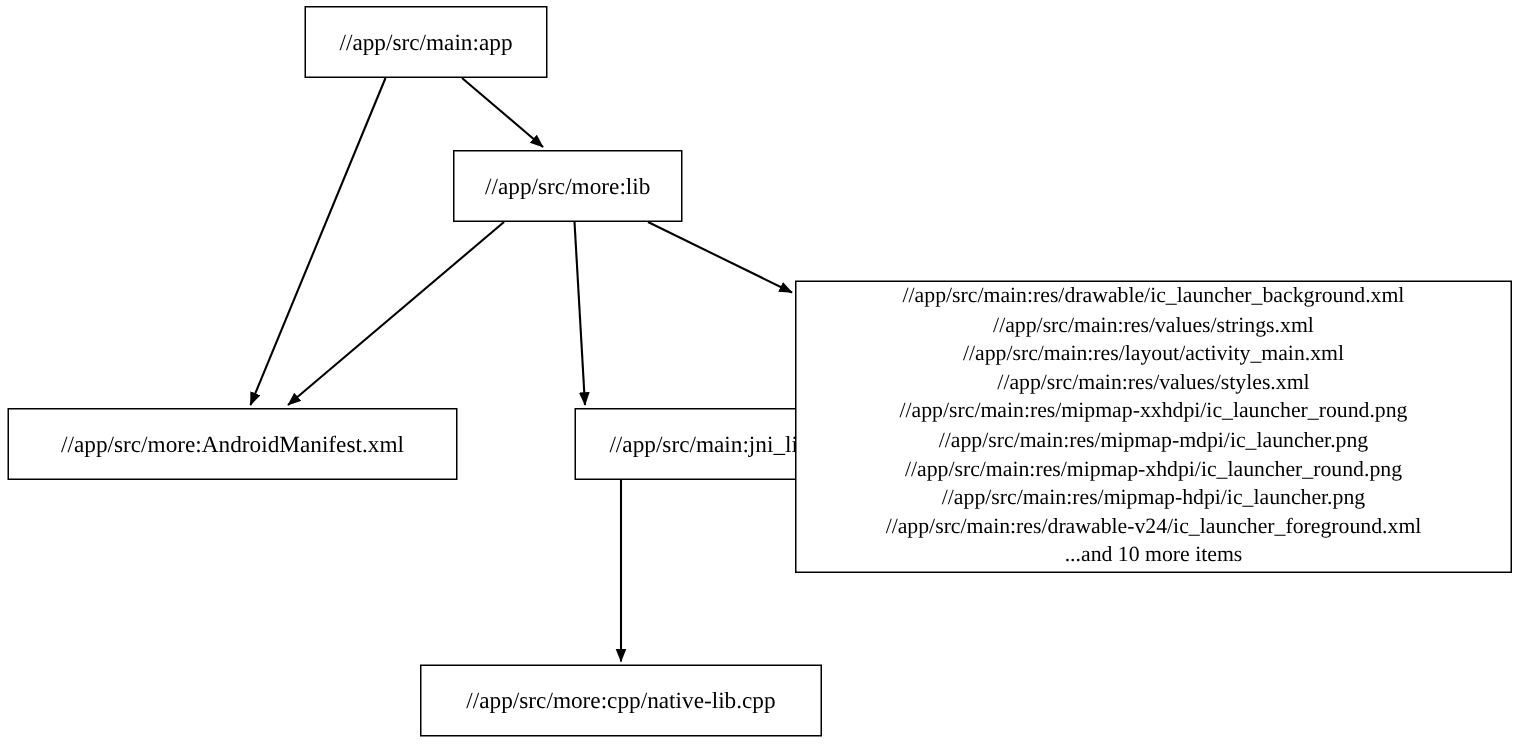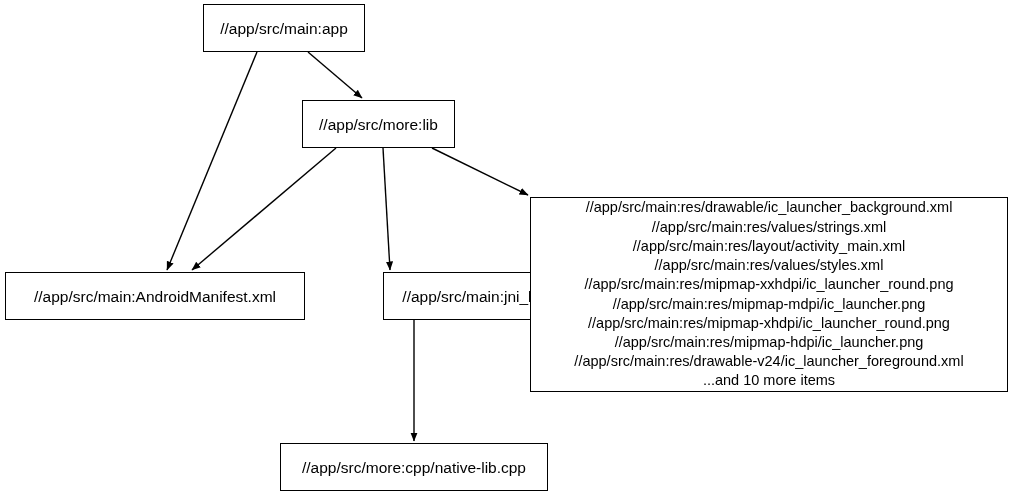--- a/index.html
+++ b/index.html
@@ -27,31 +27,31 @@
   .node {
     position: absolute;
     box-sizing: border-box;
     border: 1px solid #000000;
     background: #ffffff;
     color: #000000;
     display: flex;
     align-items: center;
     justify-content: center;
     text-align: center;
-    font-family: Liberation Sans, sans-serif;
+    font-family: Liberation Serif, serif;
     font-size: 15.5px;
     line-height: 19px;
     white-space: pre;
     z-index: 2;
   }
   .node-app      { left: 203px; top: 4px;   width: 162px; height: 48px; }
   .node-lib      { left: 302px; top: 100px; width: 153px; height: 48px; }
   .node-manifest { left: 5px;   top: 272px; width: 300px; height: 48px; }
   .node-jnilib   { left: 337px; top: 272px; width: 180px; height: 48px; margin-left: 46px; }
-  .node-res      { left: 530px; top: 197px; width: 478px; height: 195px;
+  .node-res      { left: 530px; top: 187px; width: 478px; height: 195px;
                    font-size: 14.5px; line-height: 19.2px; }
   .node-cpp      { left: 280px; top: 443px; width: 268px; height: 48px; }
   .node-label { display: block; }
 </style>
 </head>
 <body>
 
 <div id="graph-canvas">
 
   <svg id="edge-layer" width="1018" height="496" viewBox="0 0 1018 496" xmlns="http://www.w3.org/2000/svg">
@@ -72,21 +72,21 @@
 
   <div class="node node-app">
     <span class="node-label">//app/src/main:app</span>
   </div>
 
   <div class="node node-lib">
     <span class="node-label">//app/src/more:lib</span>
   </div>
 
   <div class="node node-manifest">
-    <span class="node-label">//app/src/main:AndroidManifest.xml</span>
+    <span class="node-label">//app/src/more:AndroidManifest.xml</span>
   </div>
 
   <div class="node node-jnilib">
     <span class="node-label">//app/src/main:jni_lib</span>
   </div>
 
   <div class="node node-res">
     <span class="node-label">//app/src/main:res/drawable/ic_launcher_background.xml
 //app/src/main:res/values/strings.xml
 //app/src/main:res/layout/activity_main.xml

